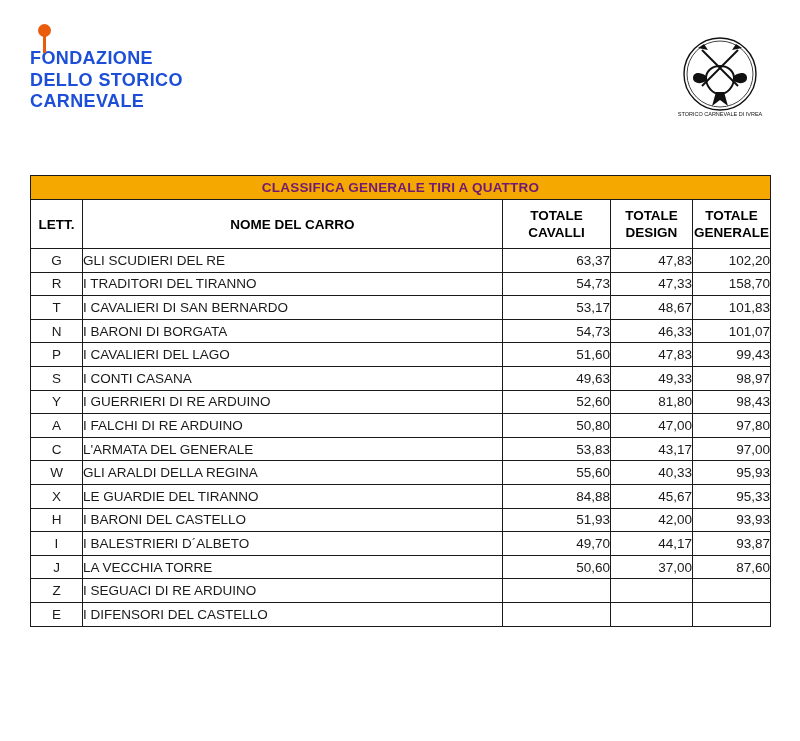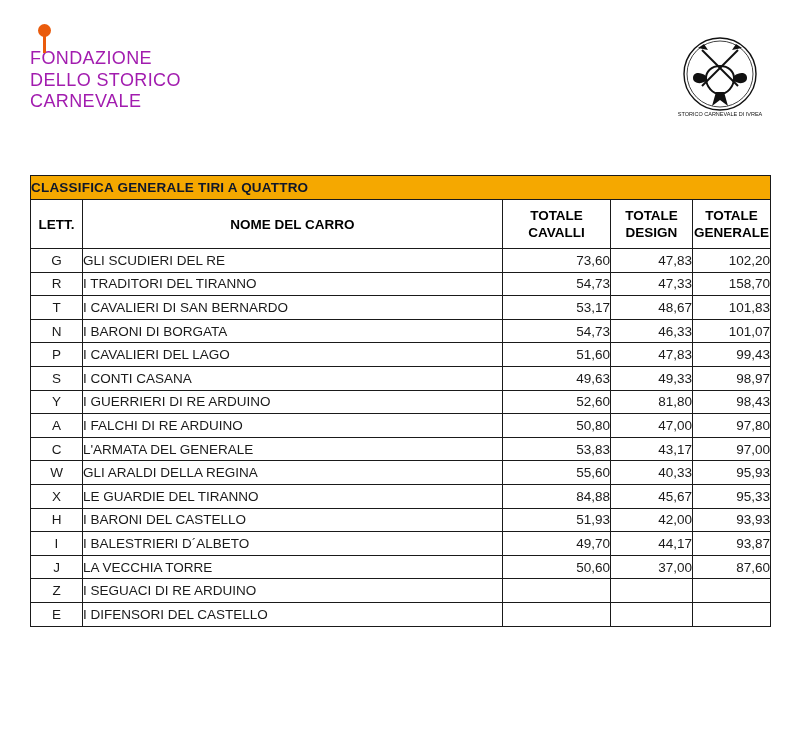--- a/index.html
+++ b/index.html
@@ -43,22 +43,22 @@
     top: 5px;
     width: 3px;
     height: 22px;
     background: #ea5b0c;
   }
   .brand-lines {
     margin-top: 22px;
     font-size: 18px;
     line-height: 21.5px;
     letter-spacing: 0.4px;
-    color: #a21caf;
-    font-weight: 400;
+    color: #1d4ed8;
+    font-weight: 700;
   }
   .brand-lines div {
     white-space: nowrap;
   }
 
   .crest {
     position: absolute;
     right: 32px;
     top: 26px;
     width: 96px;
@@ -78,26 +78,26 @@
     width: 740px;
     table-layout: fixed;
   }
   table.rank td, table.rank th {
     border: 1px solid #1a1a1a;
     padding: 0;
     font-size: 13.5px;
   }
   .title-row td {
     background: #f5a800;
-    text-align: left;
+    text-align: center;
     font-weight: bold;
     font-size: 15.5px;
     height: 23px;
     letter-spacing: 0.2px;
-    color: #0f172a;
+    color: #701a75;
   }
   .head-row th {
     font-weight: bold;
     text-align: center;
     vertical-align: middle;
     height: 48px;
     font-size: 13.5px;
     line-height: 17px;
     color: #000;
   }
@@ -192,21 +192,21 @@
         <th class="two-line">
           <span>TOTALE</span>
           <span>GENERALE</span>
         </th>
       </tr>
     </thead>
     <tbody id="rank-body">
         <tr>
           <td class="lett">G</td>
           <td class="nome">GLI SCUDIERI DEL RE</td>
-          <td class="num">73,60</td>
+          <td class="num">63,37</td>
           <td class="num">47,83</td>
           <td class="gen">102,20</td>
         </tr>
         <tr>
           <td class="lett">R</td>
           <td class="nome">I TRADITORI DEL TIRANNO</td>
           <td class="num">54,73</td>
           <td class="num">47,33</td>
           <td class="gen">158,70</td>
         </tr>

